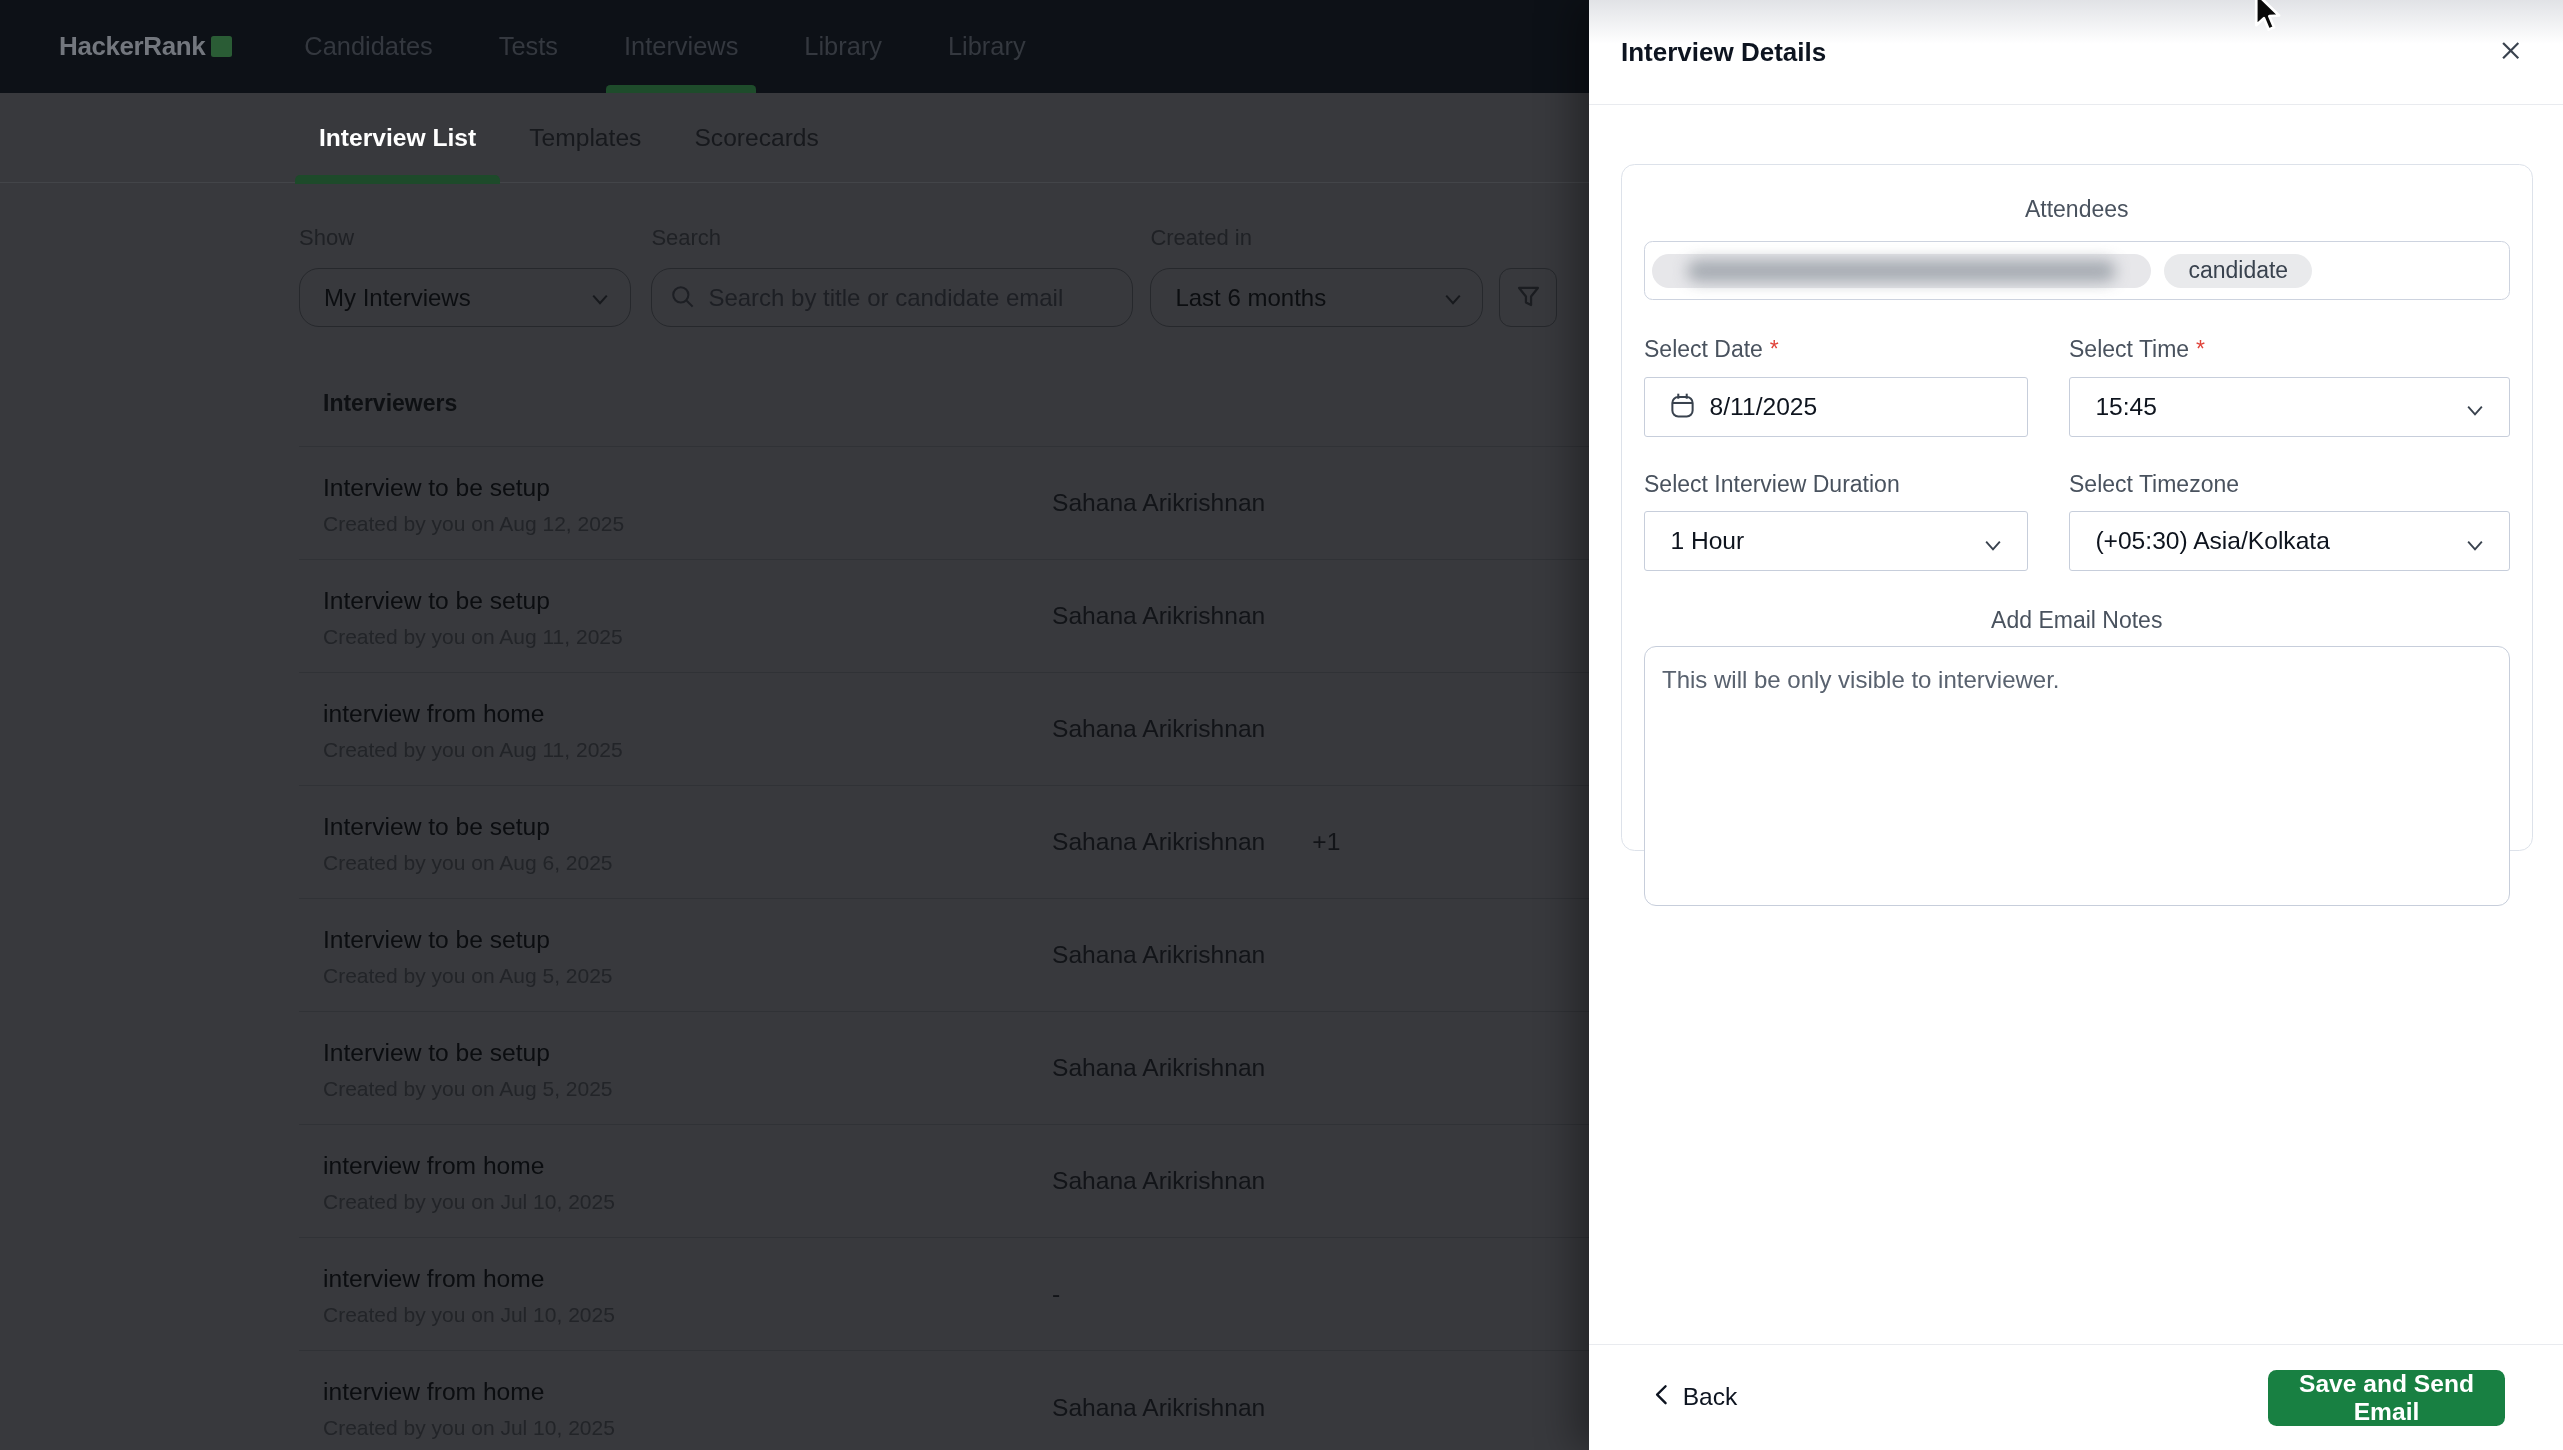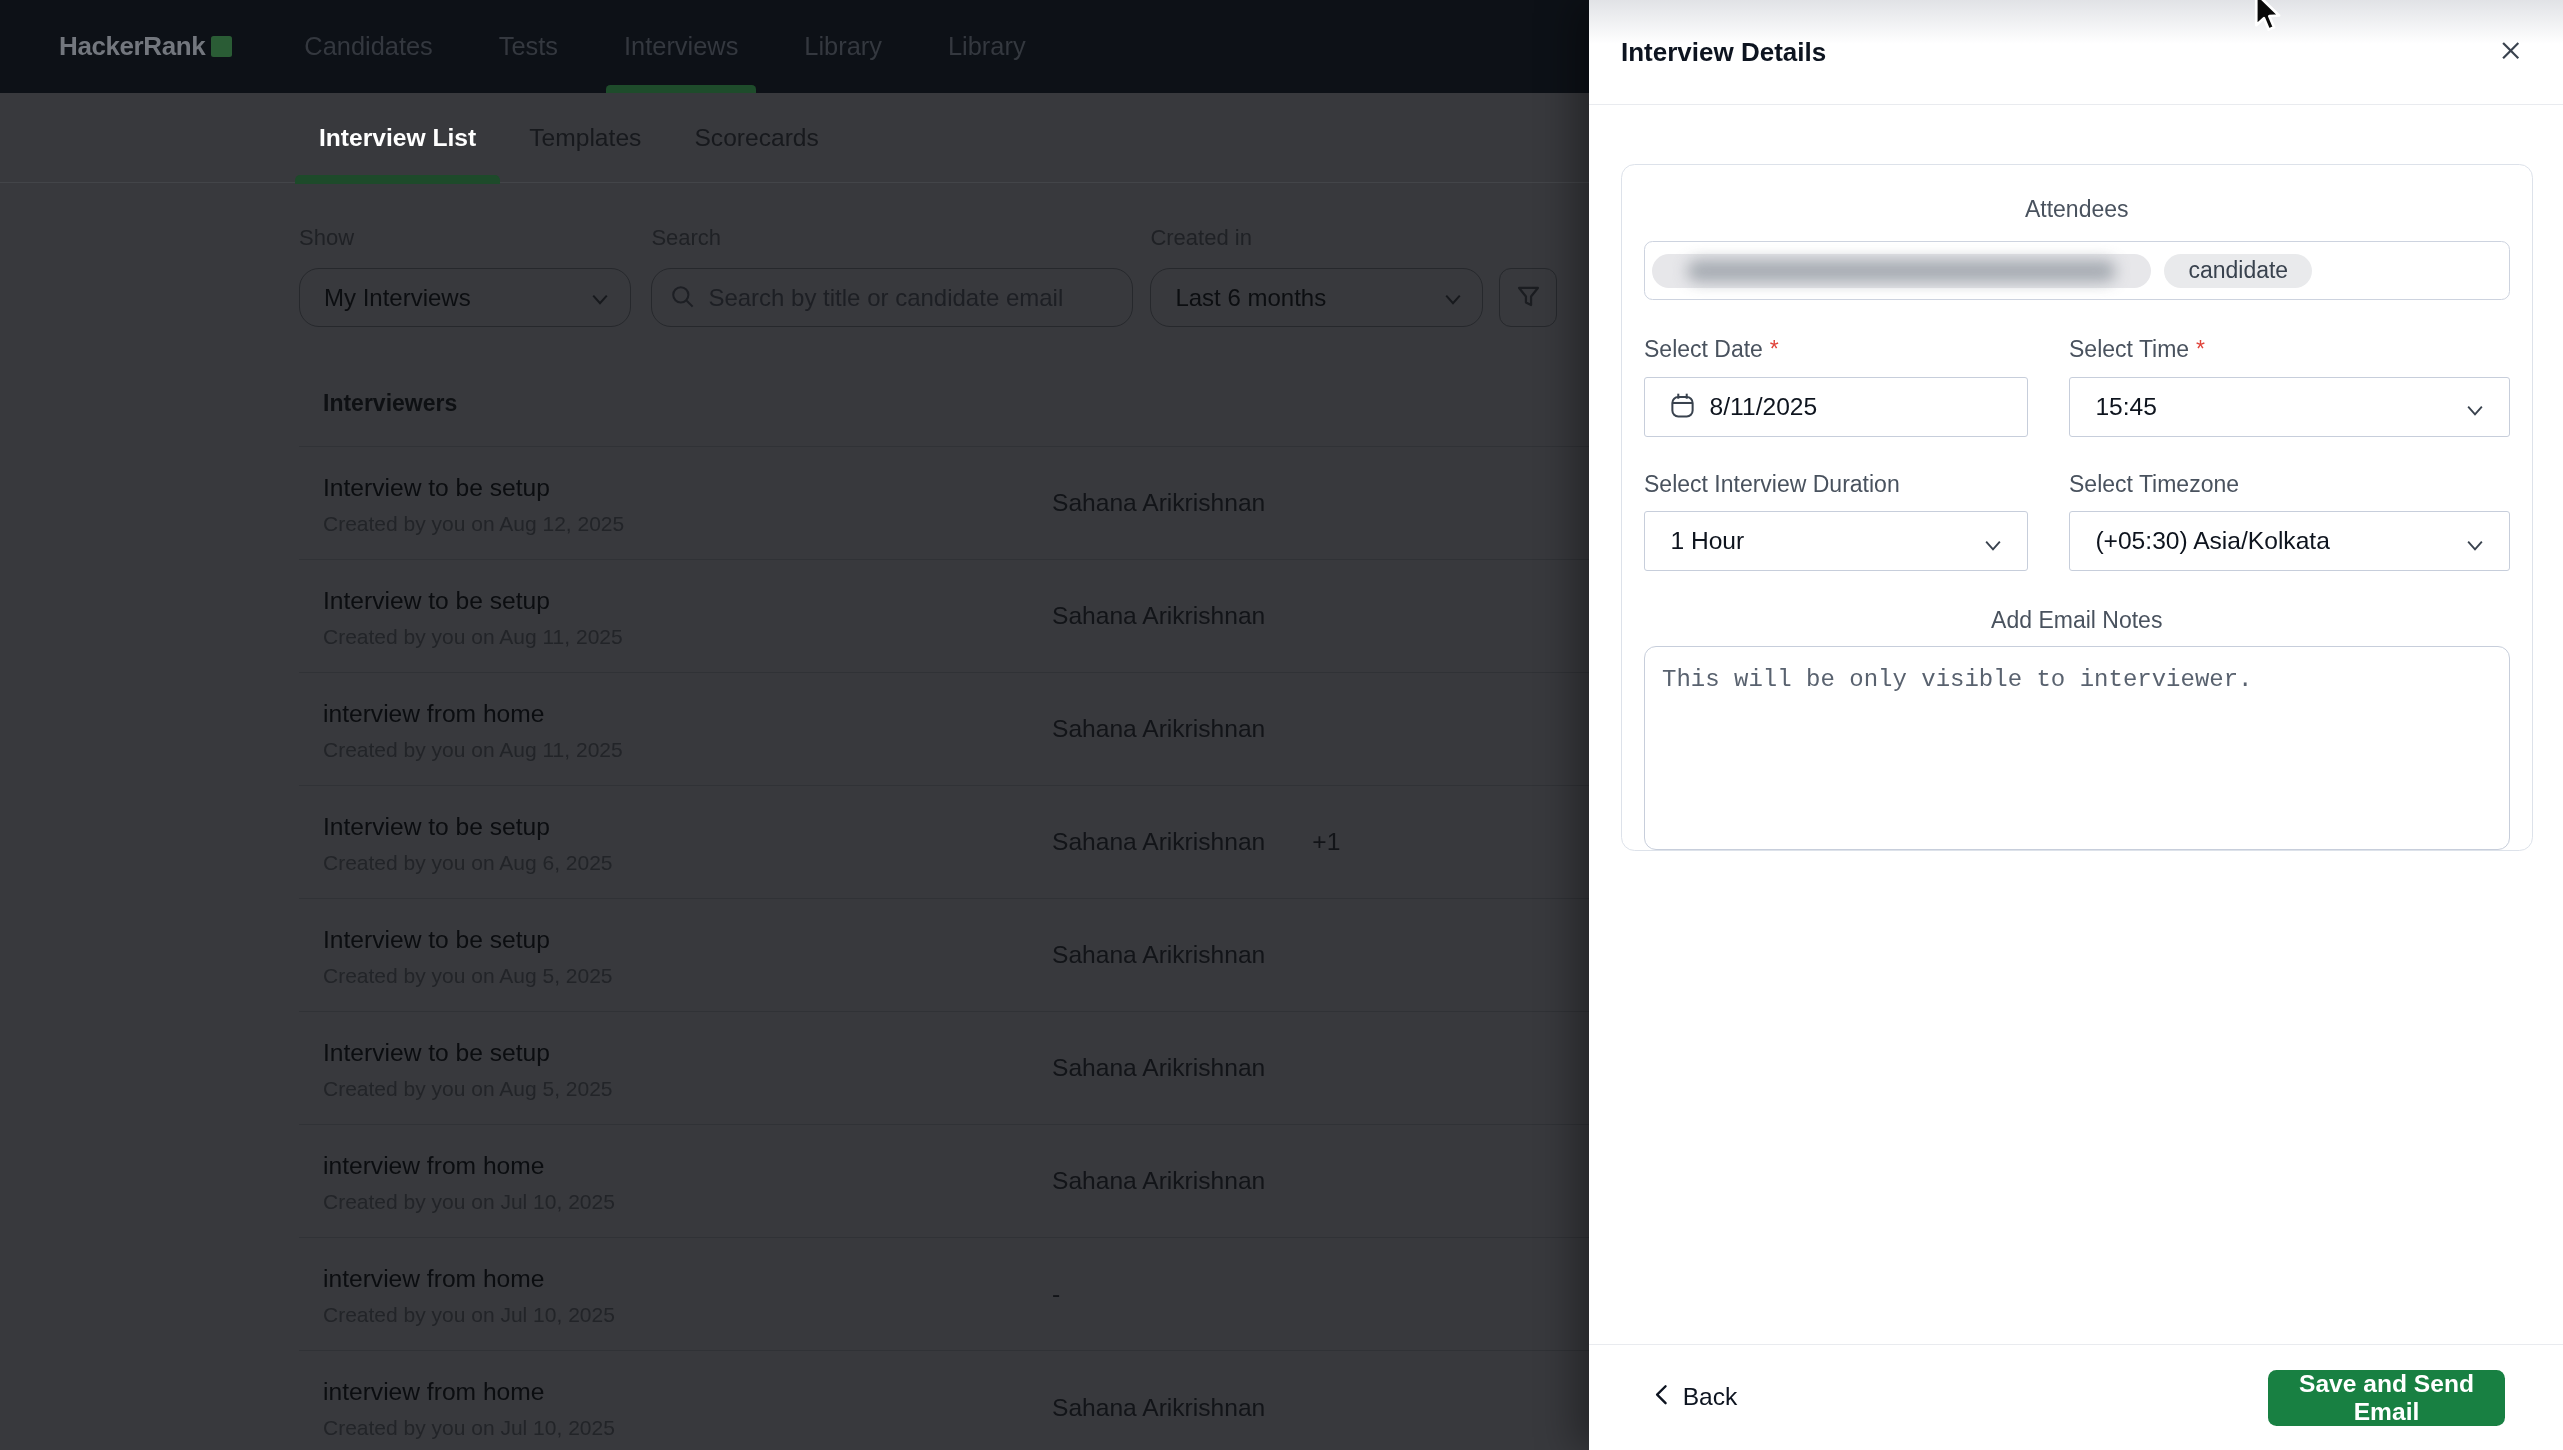--- a/index.html
+++ b/index.html
@@ -84,23 +84,23 @@
   .fld { display:flex; flex-direction:column; }
   .inputbox { margin-top:13.6px; height:60px; border:1.7px solid #c7cedb; border-radius:3px;
     display:flex; align-items:center; position:relative; background:#fff; cursor:pointer; }
   .inputbox .val { font-size:24.6px; color:#0e141e; }
   .ib-date .val { margin-left:13.6px; }
   .ib-date { padding-left:24px; cursor:text; }
   .ib-sel { padding-left:25.4px; }
   .ib-sel .chev { position:absolute; right:22px; top:20.4px; }
 
   .notes { margin-top:36px; }
-  .notes textarea { margin-top:12px; width:100%; height:204px; border:1.7px solid #c7cedb;
+  .notes textarea { margin-top:12px; width:100%; height:260px; border:1.7px solid #c7cedb;
     border-radius:12px; resize:none; outline:none; padding:18.7px 17px; font-size:24px;
-    font-family:Liberation Mono, monospace; color:#0e141e; }
+    font-family:Liberation Sans, sans-serif; color:#0e141e; }
   .notes textarea::placeholder { color:#59626f; opacity:1; }
 
   .d-footer { position:absolute; left:0; right:0; bottom:0; height:106px; background:#fff;
     border-top:1.7px solid #e9ebef; display:flex; align-items:center; padding:0 58px 0 63px; }
   .back-btn { display:flex; align-items:center; gap:12px; background:transparent; border:none;
     font-size:24.6px; font-weight:500; color:#0d1420; cursor:pointer; font-family:"Liberation Sans",sans-serif; }
   .save-btn { margin-left:auto; width:237px; height:56px; border:none; border-radius:8.5px;
     background:#188042; color:#ffffff; font-size:24.6px; font-weight:700; cursor:pointer;
     font-family:"Liberation Sans",sans-serif; }
 

